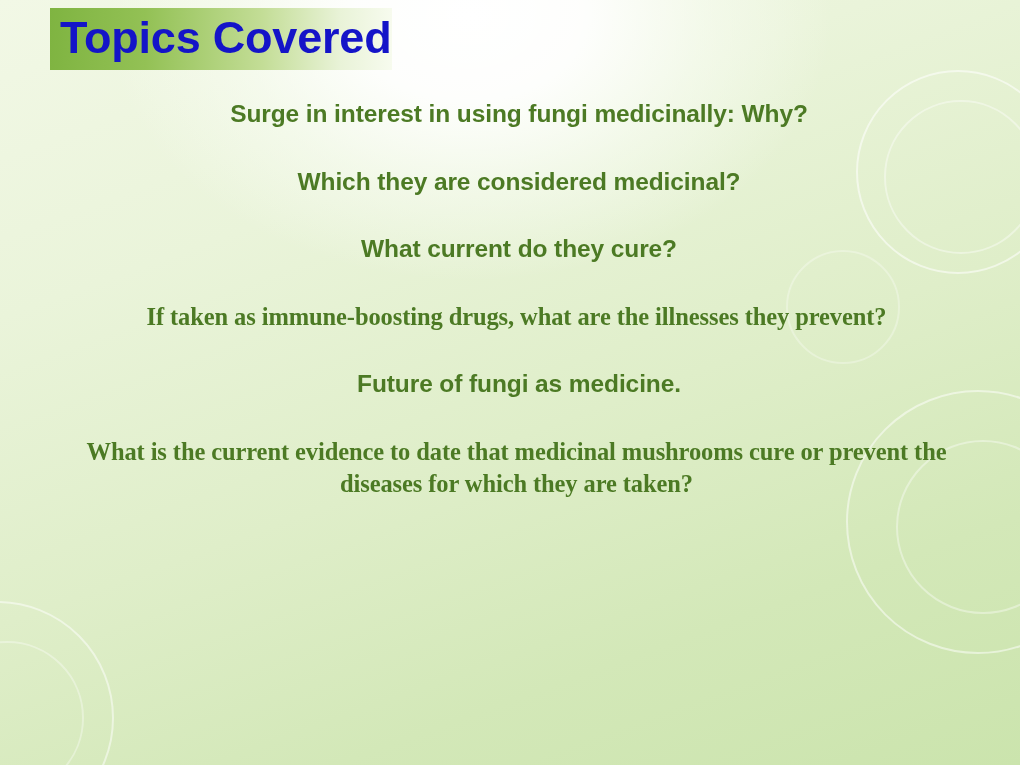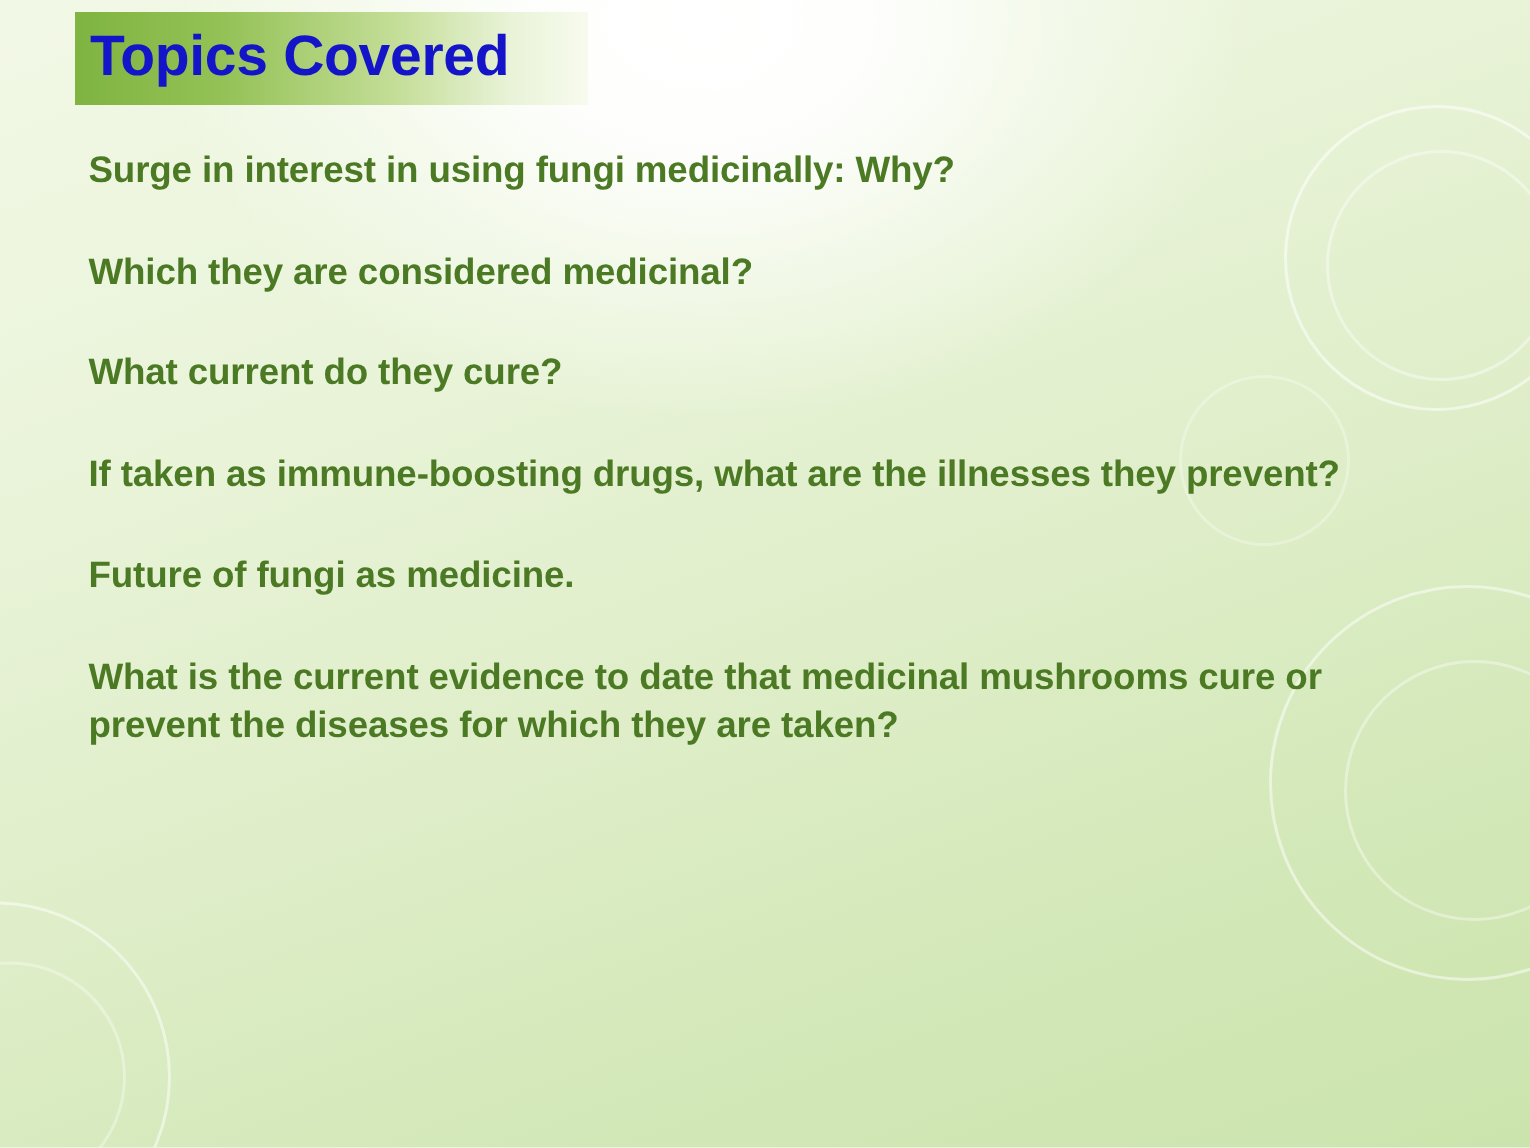--- a/index.html
+++ b/index.html
@@ -41,43 +41,44 @@
     left: 50px;
     top: 8px;
     width: 342px;
     height: 62px;
     background: linear-gradient(90deg, #7fb441 0%, #93c155 28%, #c3dd96 62%, #e9f3d8 85%, #f7fbee 100%);
   }
   .title-text {
     position: absolute;
     left: 60px;
     top: 14px;
-    font-size: 38px;
+    font-size: 45px;
     font-weight: bold;
     color: #1414c8;
     letter-spacing: -0.2px;
     line-height: 48px;
     white-space: nowrap;
   }
   .body-list {
     position: absolute;
     left: 59px;
     top: 98px;
     width: 920px;
+    text-align: center;
   }
   .bullet {
     color: #4c7a24;
     font-size: 24.5px;
     font-weight: bold;
     line-height: 1.33;
     margin-bottom: 35px;
     letter-spacing: -0.1px;
   }
   .bullet:last-child { margin-bottom: 0; }
-  .bullet.wide { width: 915px; }
+  .bullet.wide { width: 915px; font-family: Liberation Serif, serif; }
 </style>
 </head>
 <body>
 
 <div class="slide">
 
   <div class="deco d1"></div>
   <div class="deco d2"></div>
   <div class="deco d3"></div>
   <div class="deco d4"></div>

